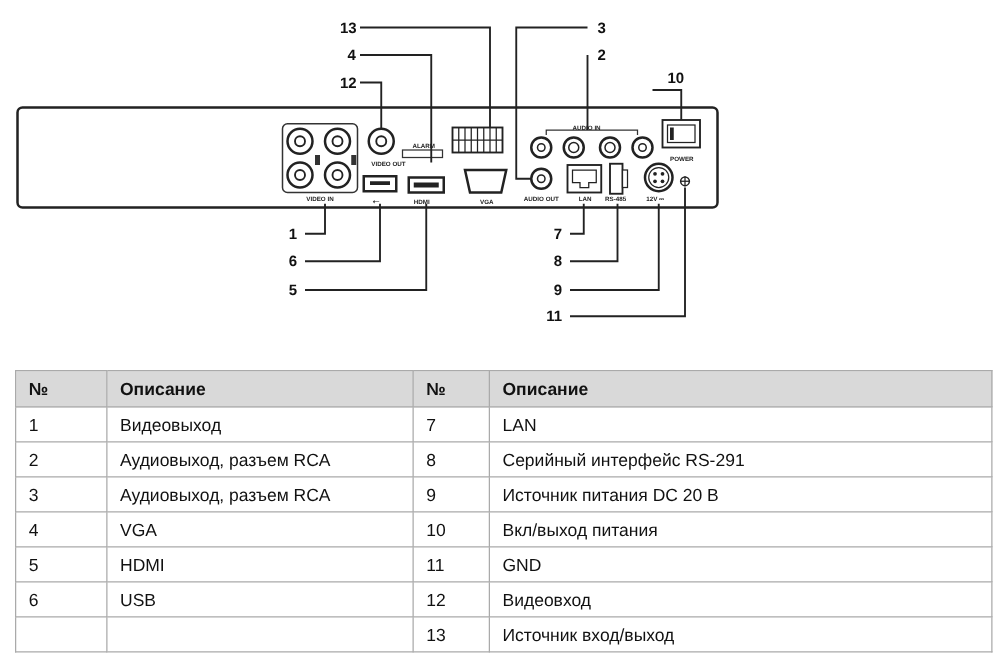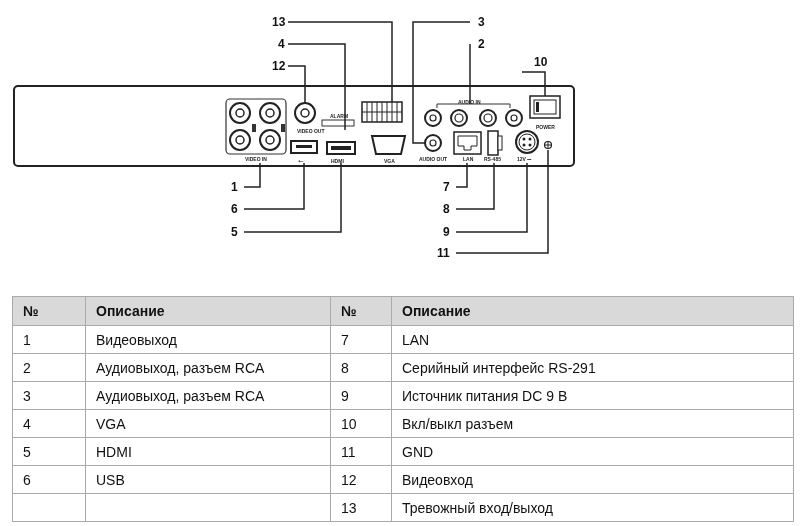--- a/index.html
+++ b/index.html
@@ -166,40 +166,40 @@
     <tr>
         <td>2</td>
         <td>Аудиовыход, разъем RCA</td>
         <td>8</td>
         <td>Серийный интерфейс RS-291</td>
       </tr>
     <tr>
         <td>3</td>
         <td>Аудиовыход, разъем RCA</td>
         <td>9</td>
-        <td>Источник питания DC 9 В</td>
+        <td>Источник питания DC 20 В</td>
       </tr>
     <tr>
         <td>4</td>
         <td>VGA</td>
         <td>10</td>
-        <td>Вкл/выкл разъем</td>
+        <td>Вкл/выход питания</td>
       </tr>
     <tr>
         <td>5</td>
         <td>HDMI</td>
         <td>11</td>
         <td>GND</td>
       </tr>
     <tr>
         <td>6</td>
         <td>USB</td>
         <td>12</td>
         <td>Видеовход</td>
       </tr>
     <tr>
         <td></td>
         <td></td>
         <td>13</td>
-        <td>Тревожный вход/выход</td>
+        <td>Источник вход/выход</td>
       </tr>
   </tbody>
 </table>
 
 </body></html>

